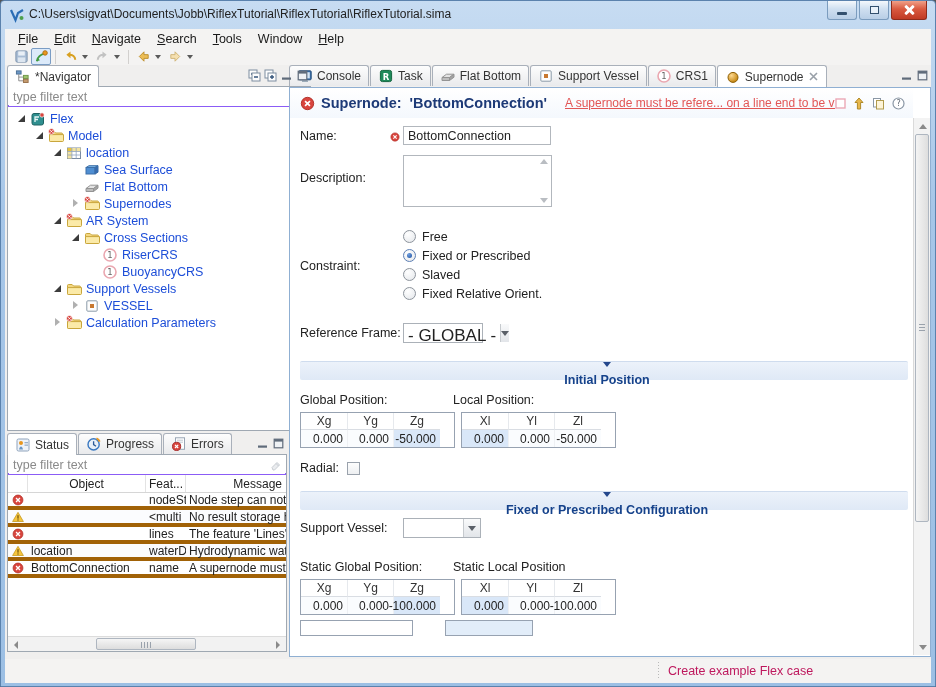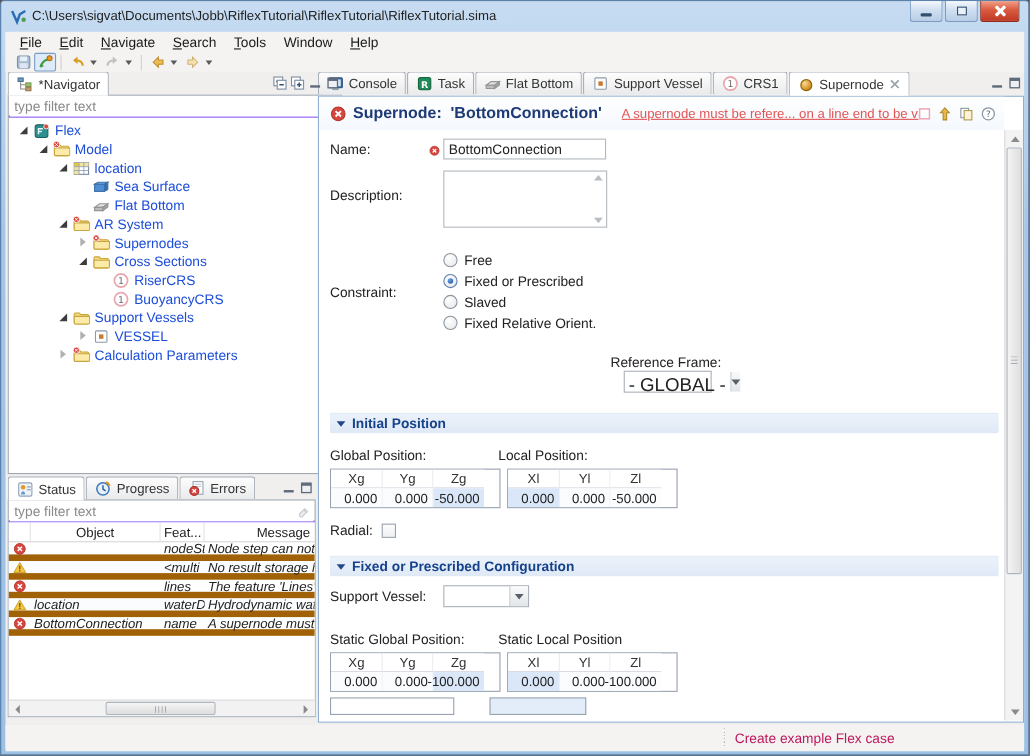--- a/index.html
+++ b/index.html
@@ -61,21 +61,21 @@
   .tw.col:before{content:"";position:absolute;left:3px;top:1px;width:0;height:0;border-left:5px solid #b0b0b0;border-top:4px solid transparent;border-bottom:4px solid transparent;}
   .ticon{width:16px;height:16px;margin-right:4px;display:inline-flex;flex:none;}
   
   .stable{position:absolute;top:41px;left:0;right:0;bottom:0;font-size:12px;background:#fff;}
   .srow,.shead{display:grid;grid-template-columns:20px 118px 40px 1fr;height:17px;align-items:center;}
   .shead{height:18px;border-bottom:1px solid #d6d6d6;color:#222;}
   .shead span{overflow:hidden;white-space:nowrap;border-right:1px solid #e3e3e3;height:100%;display:flex;align-items:center;}
   .shead .c-obj{justify-content:center;}
   .shead .c-feat{padding-left:3px;}
   .shead .c-msg{justify-content:flex-end;padding-right:4px;border-right:none;}
-  .srow{border-bottom:6px solid #a16207;font-style:italic;}
+  .srow{border-bottom:4px solid #a16207;}
   .srow:nth-child(odd){background:#fbfcfe;}
   .srow .cell{overflow:hidden;white-space:nowrap;padding-left:3px;color:#222;}
   .srow .sic{display:flex;justify-content:center;}
   .srow .sic svg{width:12px;height:12px;}
   
   .hscroll{position:absolute;left:0;right:0;bottom:0;height:15px;background:#f2f2f2;border-top:1px solid #dcdcdc;}
   .hs-arrow{position:absolute;top:1px;width:14px;height:13px;display:flex;align-items:center;justify-content:center;}
   .hs-arrow.left{left:1px;}.hs-arrow.right{right:1px;}
   .tri-l{width:0;height:0;border-right:4px solid #8a8a8a;border-top:4px solid transparent;border-bottom:4px solid transparent;}
   .tri-r{width:0;height:0;border-left:4px solid #8a8a8a;border-top:4px solid transparent;border-bottom:4px solid transparent;}
@@ -105,21 +105,21 @@
   .radio-stack{display:flex;flex-direction:column;}
   .radio-row{display:flex;align-items:center;height:19px;gap:6px;}
   .radio{width:13px;height:13px;border:1px solid #8d949c;border-radius:50%;background:radial-gradient(circle at 35% 30%,#ffffff,#e3e6ea);position:relative;flex:none;}
   .radio.sel{border-color:#5d7fb4;}
   .radio.sel:after{content:"";position:absolute;left:3px;top:3px;width:5px;height:5px;border-radius:50%;background:radial-gradient(circle at 35% 30%,#6fa0e0,#1d4e9e);}
   .combo{display:flex;height:20px;border:1px solid #abb1b8;background:#fff;}
   .combo .val{flex:1;padding:2px 4px;font-size:17px;white-space:nowrap;}
   .combo .btn{width:17px;border-left:1px solid #c6cace;background:linear-gradient(#f9fafb,#e2e5e9);display:flex;align-items:center;justify-content:center;}
   .combo .btn i{width:0;height:0;border-left:4px solid transparent;border-right:4px solid transparent;border-top:5px solid #5a6068;}
   .sech{height:19px;display:flex;align-items:center;margin-right:5px;padding-left:6px;border-top:1px solid #cfdcee;border-radius:2px;
-    background:linear-gradient(#ecf2fa,#dfe9f6);color:#15428b;font-weight:bold;font-size:12.5px;gap:6px;}
+    background:linear-gradient(#ecf2fa,#dfe9f6);color:#15428b;font-weight:bold;font-size:12.5px;gap:6px;flex-direction:column;}
   .sech i{width:0;height:0;border-left:4px solid transparent;border-right:4px solid transparent;border-top:5px solid #24478c;}
   .ptable{width:155px;border:1px solid #97a2b1;background:#fff;flex:none;}
   .prow{display:grid;grid-template-columns:47px 46px 46px;}
   .prow.h span{height:17px;display:flex;align-items:center;justify-content:center;font-size:12px;color:#333;border-right:1px solid #e6e9ed;border-bottom:1px solid #d9dde3;background:#fff;}
   .prow.v span{height:17px;display:flex;align-items:center;justify-content:flex-end;padding-right:4px;font-size:12px;color:#222;border-right:1px solid #eef0f3;background:#fafcfe;}
   .prow span:last-child{border-right:none;}
   .hl{background:#d9e7f8 !important;}
   .checkbox{width:13px;height:13px;border:1px solid #9aa2ac;background:linear-gradient(#fdfdfd,#eef0f2);margin-top:2px;}
   .cutbox{height:16px;border:1px solid #97a2b1;background:#fff;}
   .cutbox.blue{background:#e2edf9;}
@@ -332,43 +332,43 @@
               <span class="tw"></span>
               <span class="ticon">
                 <svg width="16" height="16" viewBox="0 0 16 16">
                   <path d="M2 9.5l4.5-3.3h7.5L9.5 9.5z" fill="#e3e3e3" stroke="#949494"></path>
                   <path d="M2 9.5h7.5v3H2z" fill="#bdbdbd" stroke="#949494"></path>
                   <path d="M9.5 12.5v-3l4.5-3.3v3z" fill="#a3a3a3" stroke="#949494"></path>
                 </svg>
               </span>
               <span>Flat Bottom</span>
             </div>
-          <div class="titem" style="--d:2">
-              <span class="tw exp"></span>
+          <div class="titem" style="--d:3">
+              <span class="tw col"></span>
               <span class="ticon">
                 <svg width="16" height="16" viewBox="0 0 16 16">
                   <path d="M1.5 4.5c0-.6.4-1 1-1h3.6L7.6 5h6c.5 0 .9.4.9 1v6.5c0 .6-.4 1-1 1h-11c-.6 0-1-.4-1-1z" fill="#f3d781" stroke="#c9a63c"></path>
                   <path d="M1.5 6.6h14v5.9c0 .6-.4 1-1 1h-12c-.6 0-1-.4-1-1z" fill="#fbeaa8" stroke="#c9a63c"></path>
                   <circle cx="3.4" cy="3.4" r="2.9" fill="#d8453e" stroke="#fff" stroke-width=".8"></circle>
                   <path d="M2.2 2.2l2.4 2.4M4.6 2.2L2.2 4.6" stroke="#fff" stroke-width=".9"></path>
                 </svg>
               </span>
-              <span>AR System</span>
-            </div>
-          <div class="titem" style="--d:3">
-              <span class="tw col"></span>
+              <span>Supernodes</span>
+            </div>
+          <div class="titem" style="--d:2">
+              <span class="tw exp"></span>
               <span class="ticon">
                 <svg width="16" height="16" viewBox="0 0 16 16">
                   <path d="M1.5 4.5c0-.6.4-1 1-1h3.6L7.6 5h6c.5 0 .9.4.9 1v6.5c0 .6-.4 1-1 1h-11c-.6 0-1-.4-1-1z" fill="#f3d781" stroke="#c9a63c"></path>
                   <path d="M1.5 6.6h14v5.9c0 .6-.4 1-1 1h-12c-.6 0-1-.4-1-1z" fill="#fbeaa8" stroke="#c9a63c"></path>
                   <circle cx="3.4" cy="3.4" r="2.9" fill="#d8453e" stroke="#fff" stroke-width=".8"></circle>
                   <path d="M2.2 2.2l2.4 2.4M4.6 2.2L2.2 4.6" stroke="#fff" stroke-width=".9"></path>
                 </svg>
               </span>
-              <span>Supernodes</span>
+              <span>AR System</span>
             </div>
           <div class="titem" style="--d:3">
               <span class="tw exp"></span>
               <span class="ticon">
                 <svg width="16" height="16" viewBox="0 0 16 16">
                   <path d="M1.5 4.5c0-.6.4-1 1-1h3.6L7.6 5h6c.5 0 .9.4.9 1v6.5c0 .6-.4 1-1 1h-11c-.6 0-1-.4-1-1z" fill="#f3d781" stroke="#c9a63c"></path>
                   <path d="M1.5 6.6h14v5.9c0 .6-.4 1-1 1h-12c-.6 0-1-.4-1-1z" fill="#fbeaa8" stroke="#c9a63c"></path>
                 </svg>
               </span>
               <span>Cross Sections</span>
@@ -721,21 +721,21 @@
               <div class="radio-row">
                   <span class="radio"></span>
                   <span>Slaved</span>
                 </div>
               <div class="radio-row">
                   <span class="radio"></span>
                   <span>Fixed Relative Orient.</span>
                 </div>
             </div>
           </div>
-          <div class="frow" style="margin-top:20px;align-items:center;flex-direction:column;">
+          <div class="frow" style="margin-top:20px;align-items:center;">
             <span style="width:103px;">Reference Frame:</span>
             <div class="combo" style="width:80px;">
               <span class="val">- GLOBAL -</span>
               <span class="btn">
                   <i></i>
                 </span>
             </div>
           </div>
 
           <div class="sech" style="margin-top:18px;">

